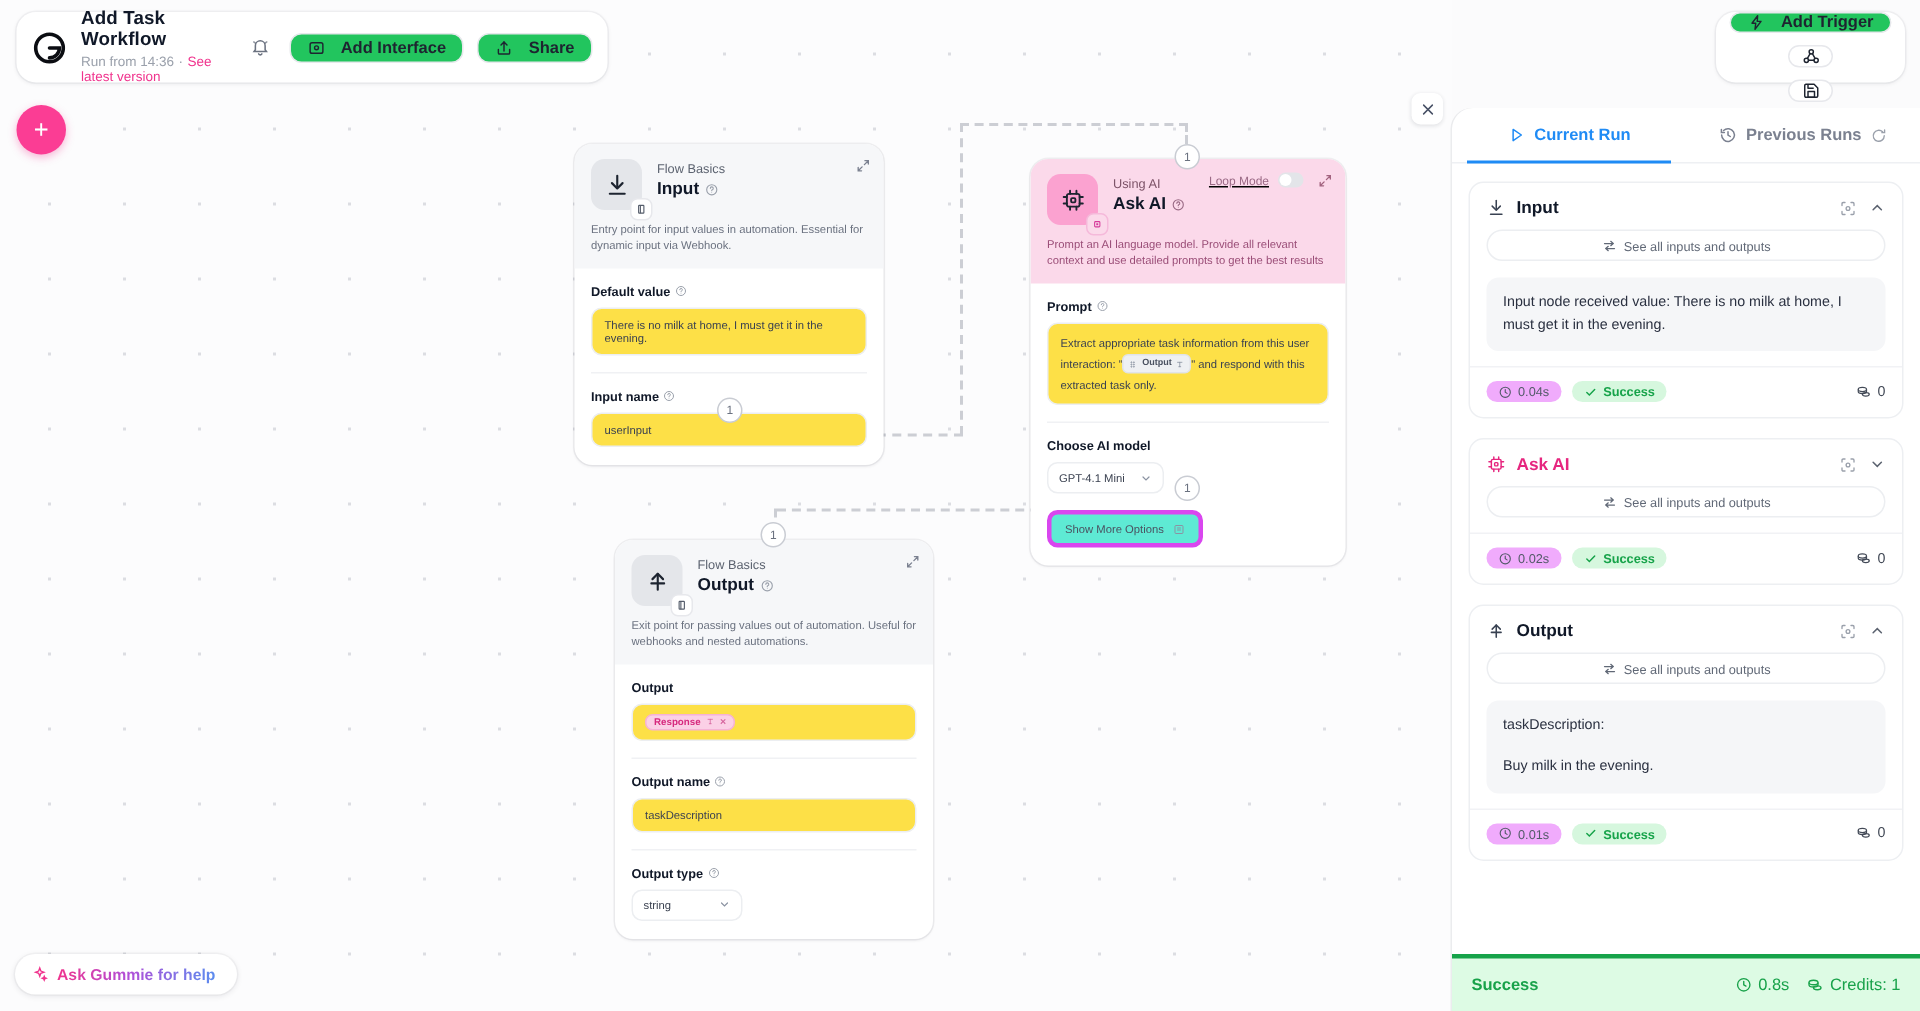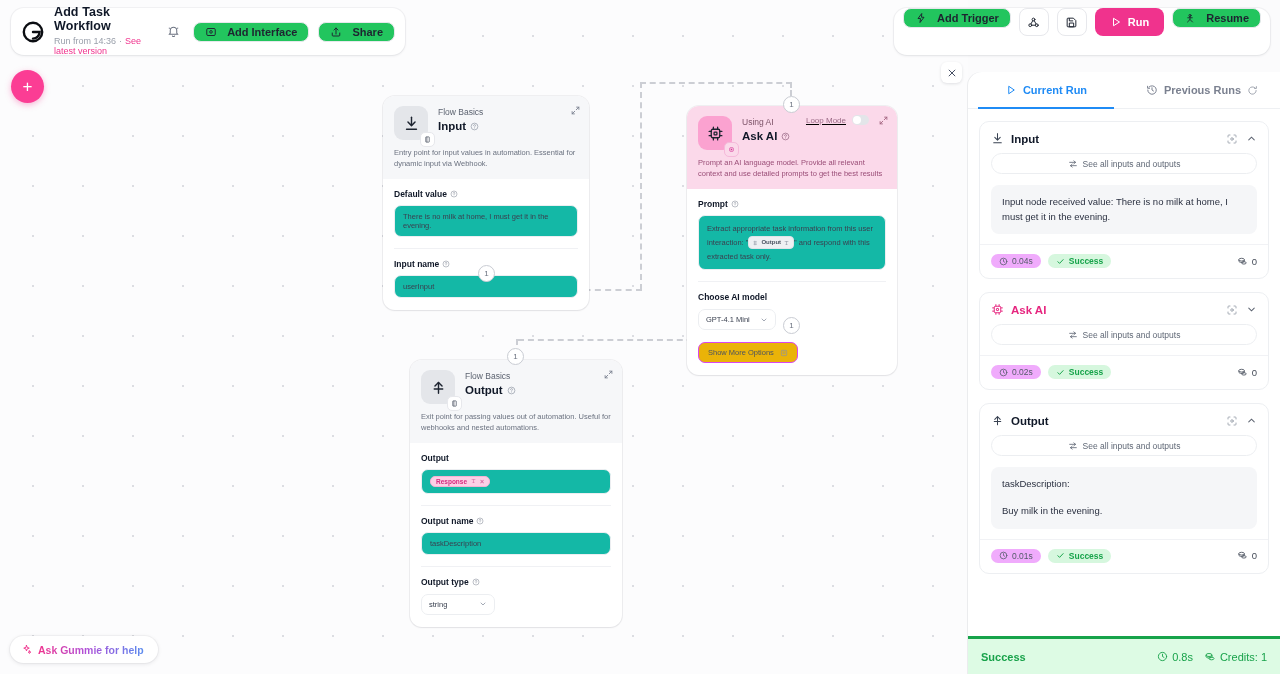--- a/index.html
+++ b/index.html
@@ -39,21 +39,21 @@
     height: 20px; padding: 0 11px; border: 1px solid #e7e8ec;
     border-radius: 8px; background: #22c55e;
     font-size: 11px; font-weight: bold; color: #1e2430; white-space: nowrap;
   }
 
   
   #toolbar {
     position: absolute; right: 10px; top: 8px; height: 47px;
     background: #fff; border-radius: 13px;
     box-shadow: 0 1px 3px rgba(16,24,40,.08), 0 0 0 1px rgba(16,24,40,.04);
-    display: flex; padding: 0 9px; gap: 8px;
+    display: flex; align-items: center; padding: 0 9px; gap: 8px; flex-direction: column;
   }
   .icon-btn {
     width: 30px; height: 28px; border: 1px solid #e7e8ec; border-radius: 8px;
     background: #fff; display: flex; align-items: center; justify-content: center;
   }
   .run-btn {
     display: flex; align-items: center; gap: 6px;
     height: 28px; padding: 0 15px; border-radius: 8px;
     background: #f0338d; color: #fff; font-size: 11px; font-weight: bold;
     border: none;
@@ -109,33 +109,33 @@
   .node-desc.pinkt { color: #9a4d77; }
   .expand { position: absolute; right: 9px; top: 10px; }
   .loop-wrap { position: absolute; right: 28px; top: 9px; display: flex; align-items: center; gap: 6px; text-decoration: underline; }
   .loop-label { font-size: 8px; color: #9b6a86; }
   .toggle { width: 17px; height: 10px; border-radius: 6px; background: #e3e5e9; position: relative; }
   .toggle::after { content:""; position:absolute; left:1px; top:1px; width:8px; height:8px; border-radius:50%; background:#fff; }
 
   .node-body { padding: 10px 11px 12px 11px; }
   .field-label { font-size: 8.5px; font-weight: bold; color: #101828; display: flex; align-items: center; gap: 3px; margin-bottom: 6px; }
   .field-box {
-    border: 1px solid #eceef1; border-radius: 7px; background: #14b8a6;
+    border: 1px solid #eceef1; border-radius: 7px; background: #fde047;
     padding: 6px 8px; font-size: 7.5px; color: #3a4150; min-height: 20px;
   }
   .field-box.tall { line-height: 1.85; }
   .divider { height: 1px; background: #f0f1f4; margin: 11px 0 10px 0; }
   .select {
     border: 1px solid #eceef1; border-radius: 7px; background: #fff;
     padding: 5px 7px; font-size: 7.5px; color: #3a4150;
     display: inline-flex; align-items: center; justify-content: space-between;
     gap: 10px; min-width: 74px;
   }
   .ghost-btn {
-    border: 1px solid #d946ef; border-radius: 7px; background: #eab308;
+    border: 3px solid #d946ef; border-radius: 7px; background: #5eead4;
     padding: 5px 9px; font-size: 7.5px; color: #4b5261;
     display: inline-flex; align-items: flex-end; gap: 6px;
   }
   .chip {
     display: inline-flex; align-items: center; gap: 4px;
     background: #fbd0e6; border: 1px solid #f6b2d5; border-radius: 5px;
     padding: 1px 5px; font-size: 6.5px; font-weight: bold; color: #d62a7e;
   }
   .chip .x { color: #d6669e; font-size: 7px; }
   .chip-inline {

